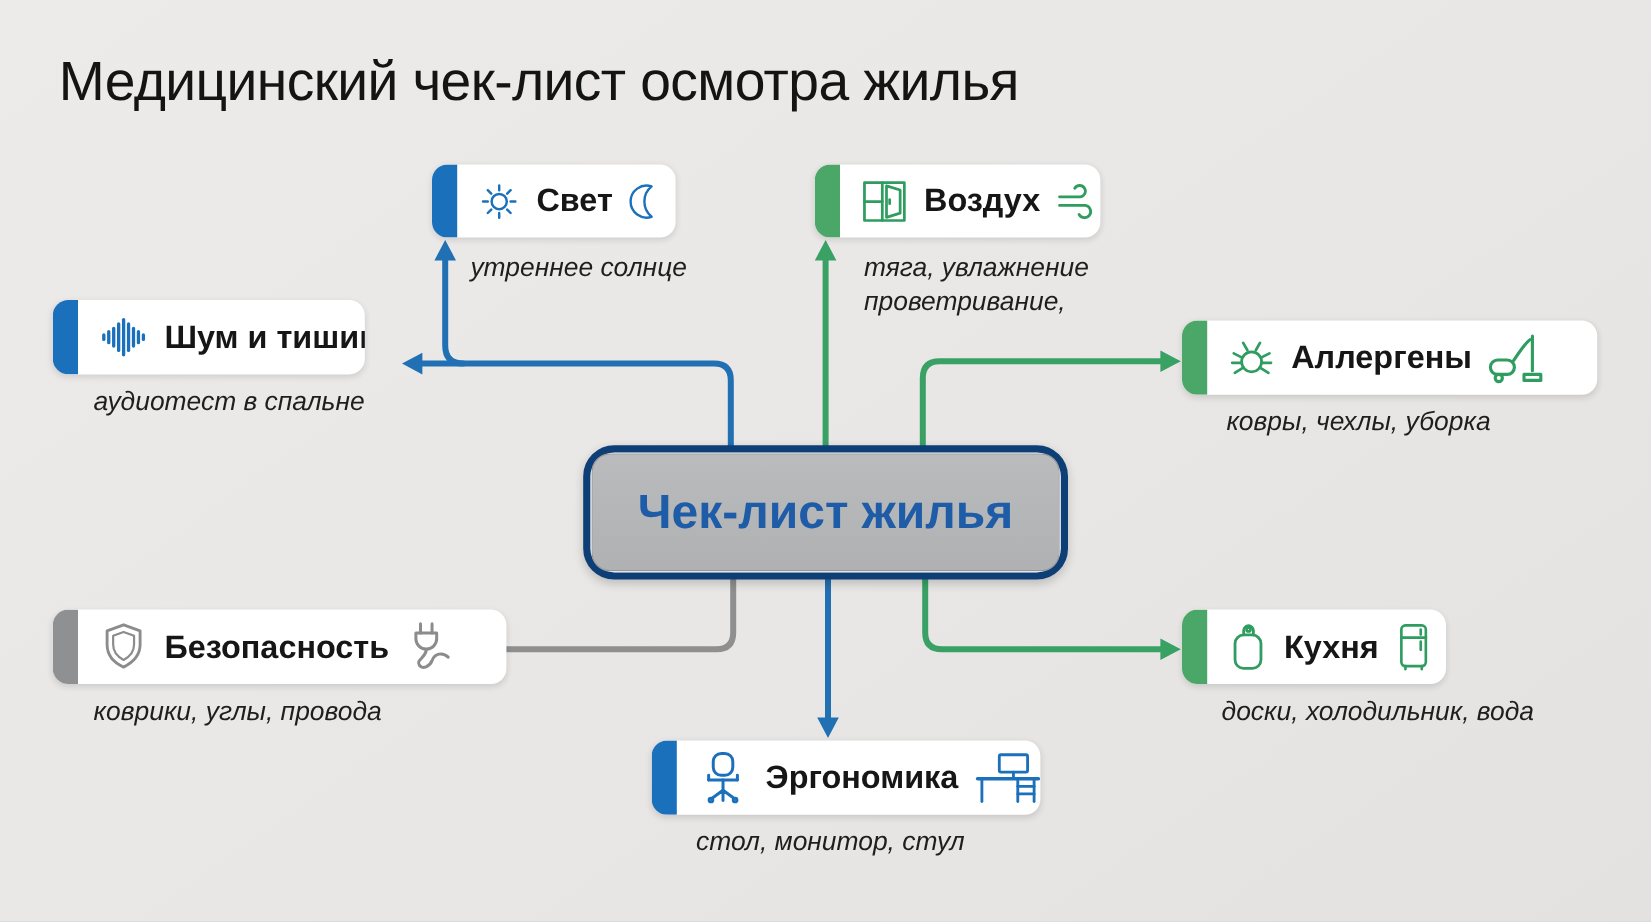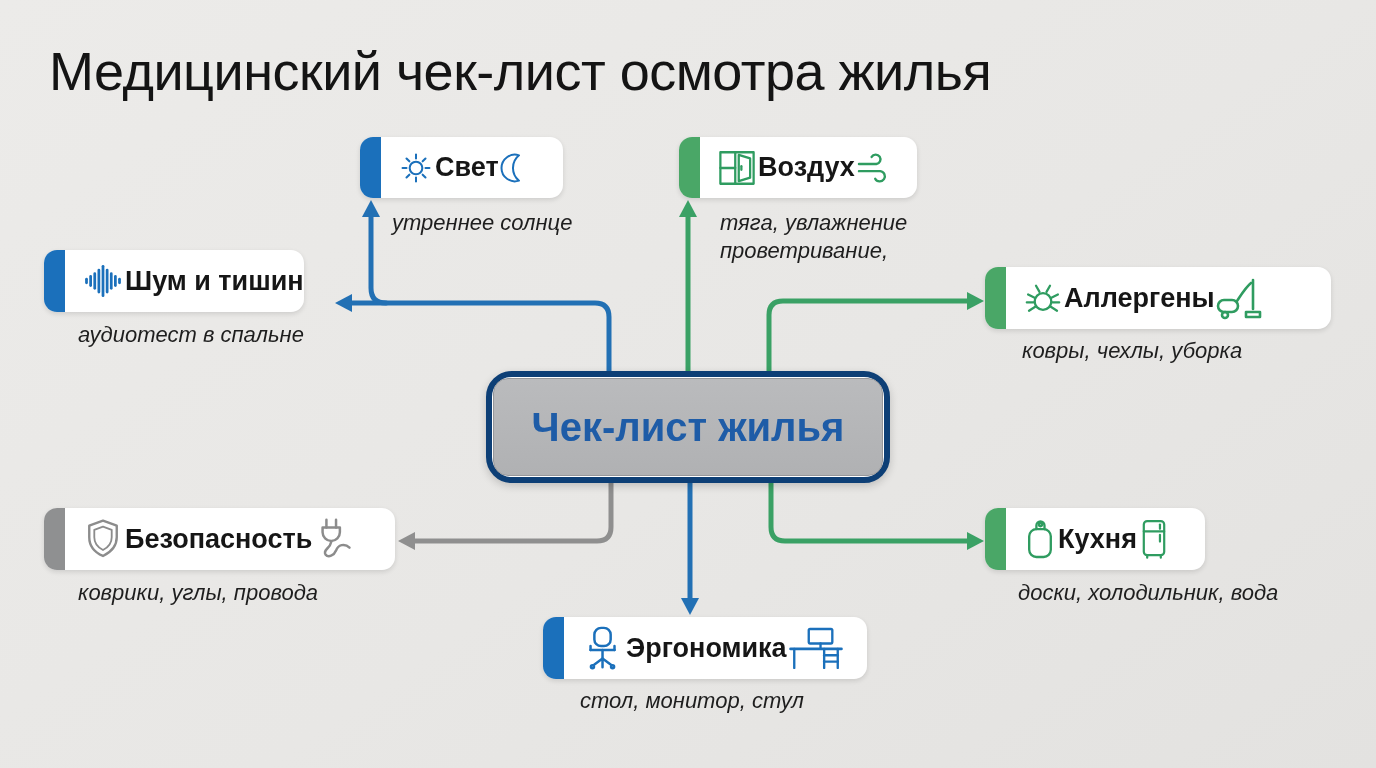--- a/index.html
+++ b/index.html
@@ -6,36 +6,36 @@
   body{
     font-family:"Liberation Sans","DejaVu Sans",sans-serif;
     background:#d9d8d6;
   }
   .canvas{
     position:relative;width:1376px;height:768px;overflow:hidden;
     background:linear-gradient(145deg,#ecebe9 0%,#e8e7e5 55%,#e3e2e0 100%);
   }
   .title{
     position:absolute;left:49px;top:40px;
-    font-size:54px;font-weight:500;color:#141414;letter-spacing:-0.5px;
+    font-size:46px;font-weight:500;color:#141414;letter-spacing:-0.5px;
   }
   svg.connectors{position:absolute;left:0;top:0;z-index:1;}
   .conn{fill:none;stroke-width:5;stroke-linecap:round;}
 
   .node{
     position:absolute;z-index:2;display:flex;align-items:center;
     background:#ffffff;border-radius:13px;overflow:hidden;
     box-shadow:0 2px 5px rgba(0,0,0,0.12);
   }
   .tab{width:21px;align-self:stretch;flex:0 0 21px;}
   .tab.blue{background:#1b70bb;}
   .tab.green{background:#4aa767;}
   .tab.gray{background:#8f9091;}
   .node .content{
-    display:flex;align-items:center;padding:0 16px;width:100%;
+    display:flex;align-items:center;gap:12px;padding:0 16px;width:100%;
     justify-content:flex-start;
   }
   .node .label{font-size:27px;font-weight:700;color:#161616;white-space:nowrap;}
   .icon{display:flex;align-items:center;justify-content:center;flex:0 0 auto;}
   .icon svg{display:block;}
   .ic-blue{stroke:#1b70bb;}
   .ic-green{stroke:#2f9c60;}
   .ic-gray{stroke:#8c8c8c;}
   .icon svg *{fill:none;stroke:inherit;stroke-linecap:round;stroke-linejoin:round;}
 
@@ -191,21 +191,21 @@
           <line x1="38" y1="5" x2="38" y2="34"></line>
           <path d="M31 37h14v5H31z"></path>
         </svg>
       </span>
     </div>
   </div>
   <div class="note" style="left:1022px;top:337px">
     <div>ковры, чехлы, уборка</div>
   </div>
 
-  <div class="node" style="left:44px;top:508px;width:351px;height:62px">
+  <div class="node" style="left:44px;top:508px;width:378px;height:62px">
     <div class="tab gray"></div>
     <div class="content">
       <span class="icon ic-gray">
         <svg width="44" height="44" viewBox="0 0 48 48" stroke-width="2.6">
           <path d="M24 4l15 5.5V22c0 9.5-6 16-15 20.5C15 38.5 9 32 9 22V9.5Z"></path>
           <path d="M24 10.5l9.5 3.5v8c0 6.5-3.8 11-9.5 14-5.7-3-9.5-7.5-9.5-14v-8Z" stroke-width="2"></path>
         </svg>
       </span>
       <span class="label">Безопасность</span>
       <span class="icon ic-gray">

